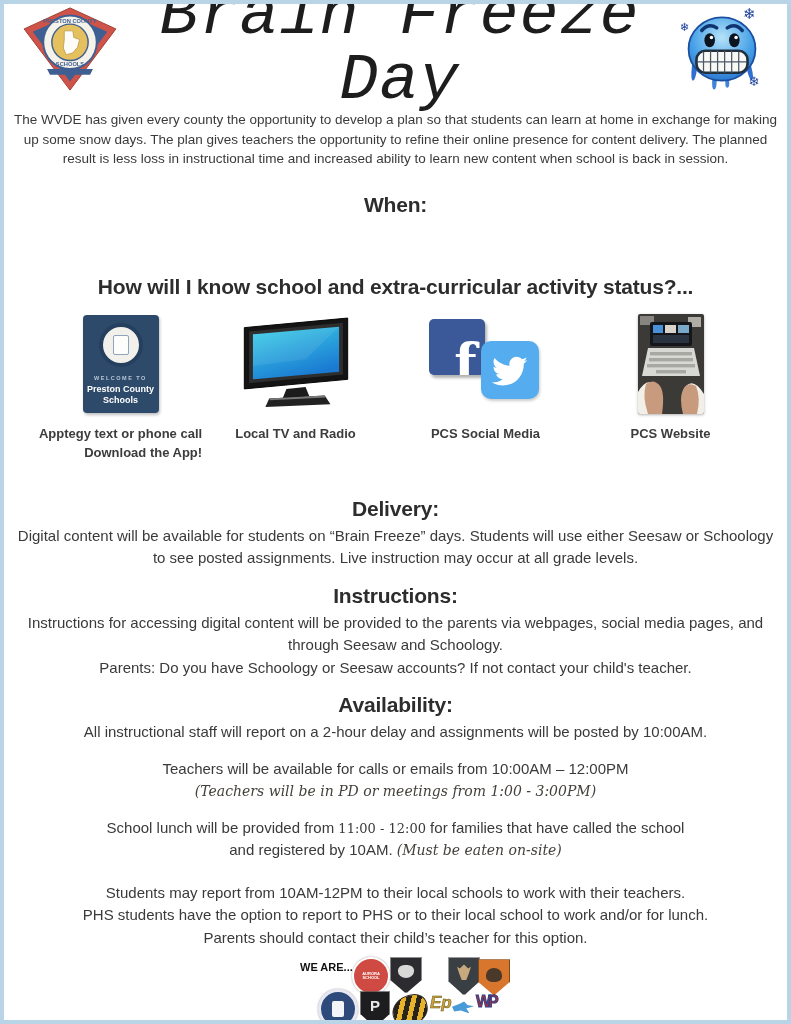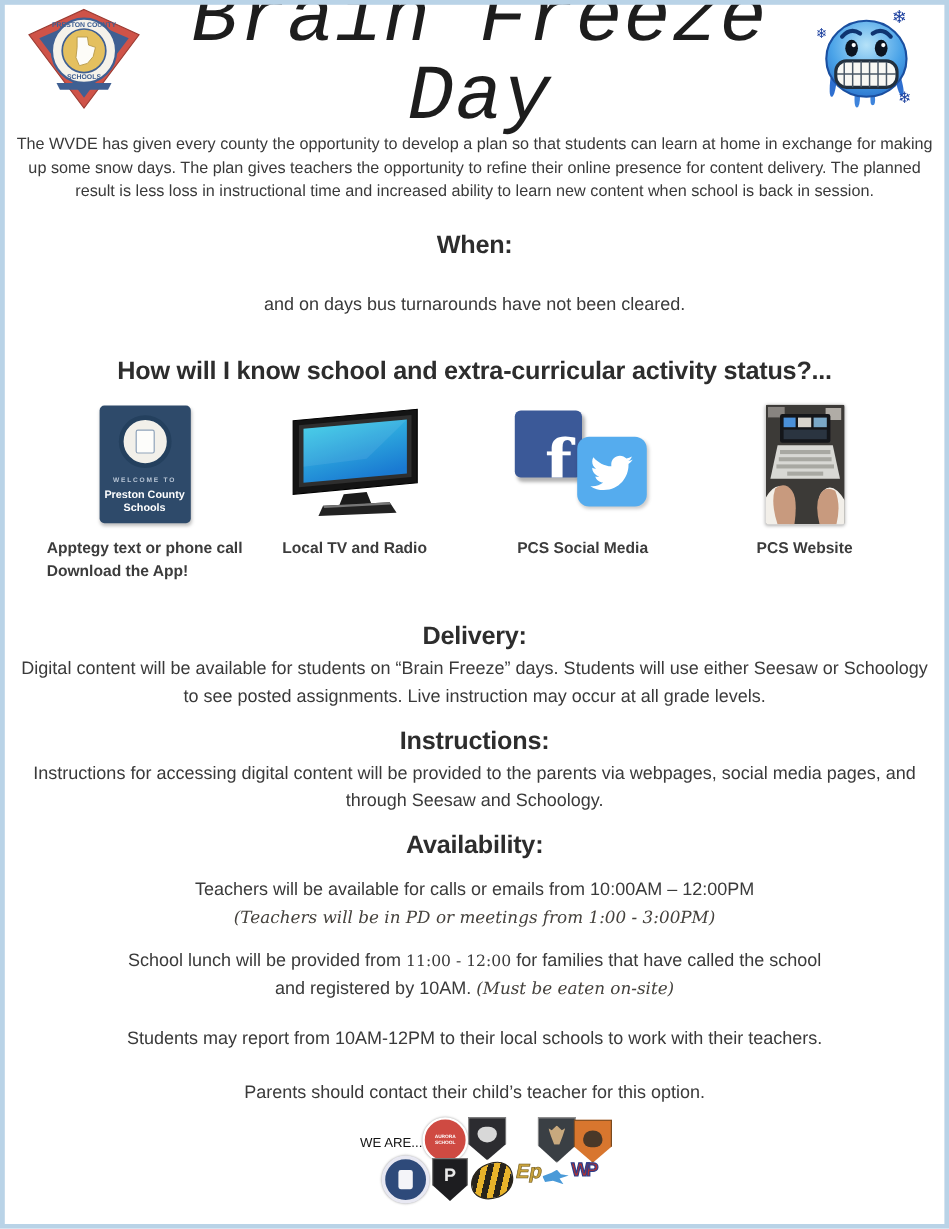--- a/index.html
+++ b/index.html
@@ -35,21 +35,21 @@
   .sec-when{margin-top:24px;}
   .sec-status{margin-top:32px;}
   .sec-delivery{margin-top:34px;}
   .sec-prep{margin-top:14px;}
   .sec-avail{margin-top:14px;}
   .avail-group{margin-top:14px;}
   
   .status-row{display:flex;justify-content:center;align-items:flex-start;margin-top:10px;}
   .status-item{display:flex;flex-direction:column;align-items:center;}
   .status-art{height:110px;display:flex;align-items:center;justify-content:center;}
-  .status-caption{margin-top:6px;font-size:13px;font-weight:bold;color:#3c3c3c;text-align:left;line-height:1.45;}
+  .status-caption{margin-top:6px;font-size:13px;font-weight:bold;color:#3c3c3c;text-align:right;line-height:1.45;}
   .si-app{width:170px;}
   .si-tv{width:180px;}
   .si-social{width:200px;}
   .si-web{width:170px;}
   
   .app-card{
     width:76px;height:98px;background:#2e4a6a;border-radius:4px;
     box-shadow:1px 2px 3px rgba(0,0,0,.25);
     display:flex;flex-direction:column;align-items:center;padding-top:8px;box-sizing:border-box;
   }
@@ -69,21 +69,21 @@
   .tw-tile{
     position:absolute;left:60px;top:32px;width:58px;height:58px;background:#55acee;border-radius:10px;
     display:flex;align-items:center;justify-content:center;box-shadow:1px 2px 3px rgba(0,0,0,.2);
   }
   
   .web-photo{width:66px;height:100px;border-radius:2px;overflow:hidden;box-shadow:0 1px 3px rgba(0,0,0,.3);}
   
   .sec-students{margin-top:20px;}
   
   .logos-cluster{position:relative;width:200px;height:72px;margin:8px auto 0;margin-left:296px;}
-  .we-are{position:absolute;left:0;top:16px;font-size:11px;font-weight:normal;color:#111;}
+  .we-are{position:absolute;left:0;top:4px;font-size:11px;font-weight:bold;color:#111;}
   .mini{position:absolute;}
   .mini-circle{border-radius:50%;display:flex;align-items:center;justify-content:center;}
   .aurora{left:52px;top:0;width:34px;height:34px;background:#cf4a42;border:2px solid #fff;box-shadow:0 0 2px rgba(0,0,0,.4);}
   .aurora span{font-size:4px;color:#fff;font-weight:bold;text-align:center;line-height:1.1;}
   .shield{clip-path:polygon(0 0,100% 0,100% 62%,50% 100%,0 62%);}
   .bulldog{left:90px;top:0;width:30px;height:34px;background:#2c2c30;border:1px solid #888;}
   .bulldog i{display:block;width:16px;height:13px;margin:7px auto 0;background:#d8d8d8;border-radius:45% 45% 55% 55%;}
   .gp{left:122px;top:2px;font-size:17px;font-weight:bold;color:#b32828;-webkit-text-stroke:1px #e8c24a;letter-spacing:-2px;font-style:italic;padding-left:42px;}
   .stag{left:148px;top:0;width:30px;height:36px;background:#3a3f44;border:1px solid #999;}
   .stag i{display:block;width:14px;height:16px;margin:6px auto 0;background:#c8a97e;clip-path:polygon(50% 0,80% 25%,100% 15%,85% 55%,65% 100%,35% 100%,15% 55%,0 15%,20% 25%);}
@@ -147,21 +147,20 @@
       </svg>
     </div>
   </div>
 
   <p class="intro">The WVDE has given every county the opportunity to develop a plan so that students can learn at home in exchange for making up some snow days.  The plan gives teachers the opportunity to refine their online presence for content delivery.  The planned result is less loss in instructional time and increased ability to learn new content when school is back in session.</p>
 
   <div class="sec-when">
     <h2>When:</h2>
     <p class="para">
       <br>
-      <span>and on days bus turnarounds have not been cleared.</span>
     </p>
   </div>
 
   <div class="sec-status">
     <h2>How will I know school and extra-curricular activity status?...</h2>
     <div class="status-row">
 
       <div class="status-item si-app">
         <div class="status-art">
           <div class="app-card">
@@ -253,39 +252,41 @@
 
   <div class="sec-delivery">
     <h2>Delivery:</h2>
     <p class="para">Digital content will be available for students on “Brain Freeze” days.  Students will use either Seesaw or Schoology to see posted assignments.  Live instruction may occur at all grade levels.</p>
   </div>
 
   <div class="sec-prep">
     <h2>Instructions:</h2>
     <p class="para">
       <span>Instructions for accessing digital content will be provided to the parents via webpages, social media pages, and through Seesaw and Schoology.</span><br>
+      <span>Parents:  Do you have Schoology or Seesaw accounts?  If not contact your child's teacher.</span>
     </p>
   </div>
 
   <div class="sec-avail">
     <h2>Availability:</h2>
+    <p class="para">All instructional staff will report on a 2-hour delay and assignments will be posted by 10:00AM.</p>
 
     <p class="para avail-group">
       <span>Teachers will be available for calls or emails from 10:00AM – 12:00PM</span><br>
       <span class="serif-note">(Teachers will be in PD or meetings from 1:00 - 3:00PM)</span>
     </p>
 
     <p class="para avail-group">
       <span>School lunch will be provided from </span><span class="serif-time">11:00 - 12:00</span><span> for families that have called the school</span><br>
       <span>and registered by 10AM. </span><span class="serif-note">(Must be eaten on-site)</span>
     </p>
 
     <p class="para avail-group sec-students">
       <span>Students may report from 10AM-12PM to their local schools to work with their teachers.</span><br>
-      <br>
+      <span>PHS students have the option to report to PHS or to their local school to work and/or for lunch.</span><br>
       <span>Parents should contact their child’s teacher for this option.</span>
     </p>
   </div>
 
   <div class="logos-cluster">
     <span class="we-are">WE ARE...</span>
     <span class="mini mini-circle aurora">
         <span>AURORA SCHOOL</span>
       </span>
     <span class="mini shield bulldog">

